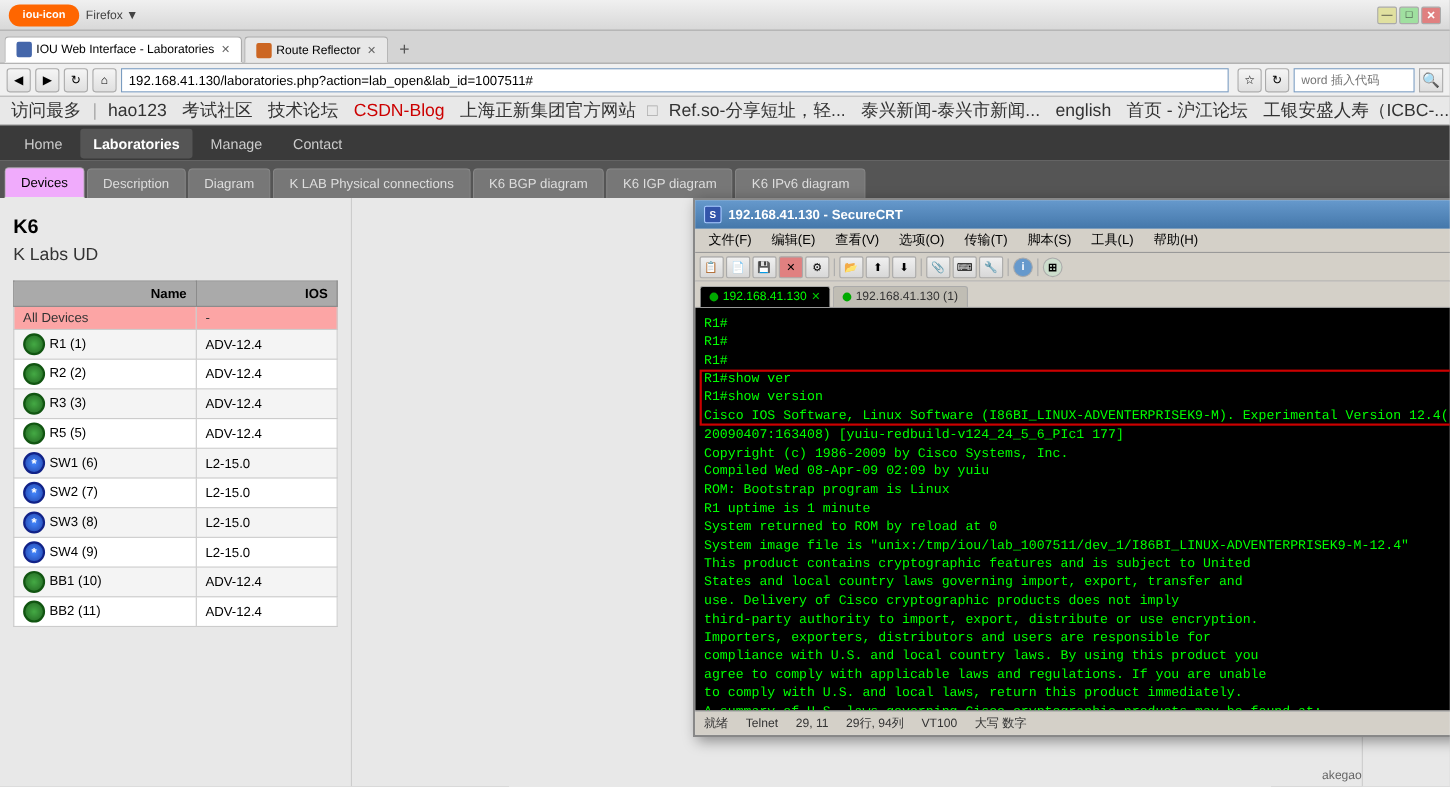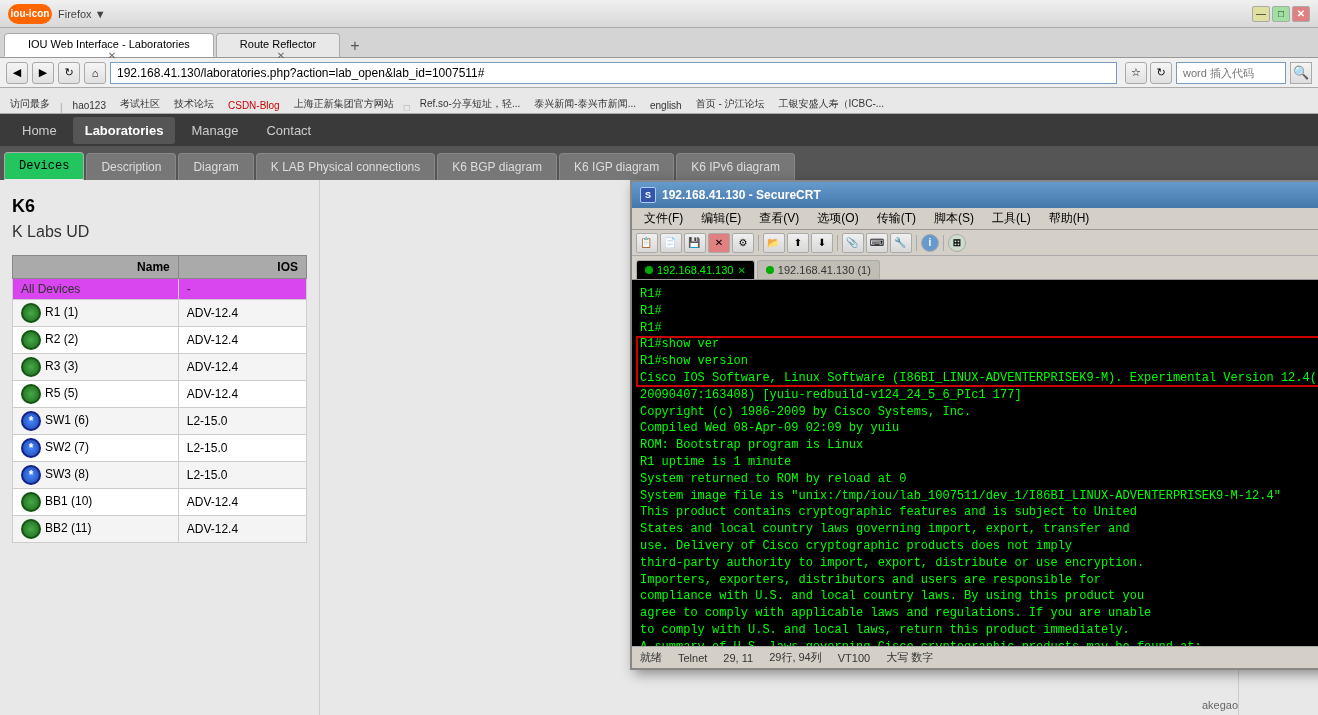--- a/index.html
+++ b/index.html
@@ -18,30 +18,29 @@
       background: #d4d4d4;
       height: 30px;
       display: flex;
       align-items: flex-end;
       padding: 0 4px;
       border-bottom: 1px solid #999;
     }
     .browser-tab {
       display: flex;
       align-items: center;
-      padding: 4px 23px;
+      padding: 4px 10px;
       background: #e8e8e8;
       border: 1px solid #aaa;
       border-bottom: none;
       border-radius: 4px 4px 0 0;
       font-size: 11px;
       height: 24px;
       margin-right: 2px;
       cursor: pointer;
-      flex-direction: column;
     }
     .browser-tab.active { background: #fff; border-bottom: 1px solid #fff; }
     .browser-tab .tab-icon { width: 14px; height: 14px; margin-right: 4px; background: #4444cc; border-radius: 2px; display: inline-block; }
     .browser-tab .tab-close { margin-left: 6px; color: #666; font-size: 10px; }
     .browser-tab-new { background: none; border: none; font-size: 16px; padding: 2px 8px; cursor: pointer; color: #555; }
     .nav-btn {
       width: 22px; height: 22px; border: 1px solid #aaa; background: linear-gradient(to bottom, #f5f5f5, #e0e0e0);
       border-radius: 3px; display: flex; align-items: center; justify-content: center; cursor: pointer; font-size: 11px;
     }
     .address-bar-row {
@@ -59,25 +58,25 @@
       border: 1px solid #7a9cc0;
       padding: 0 6px;
       font-size: 12px;
       background: #fff;
       outline: none;
     }
     .bookmarks-bar {
       background: #e8e8e8;
       height: 26px;
       display: flex;
-      align-items: flex-end;
+      align-items: center;
       padding: 0 6px;
       gap: 6px;
       border-bottom: 1px solid #aaa;
-      font-size: 10px;
+      font-size: 16px;
       overflow: hidden;
     }
     .bm-item { cursor: pointer; white-space: nowrap; color: #333; padding: 2px 4px; }
 
     
     .app-navbar {
       background: #3a3a3a;
       height: 32px;
       display: flex;
       align-items: center;
@@ -106,25 +105,24 @@
       background: #777;
       color: #ddd;
       cursor: pointer;
       font-size: 12px;
       border-radius: 4px 4px 0 0;
       margin-right: 2px;
       border: 1px solid #888;
       border-bottom: none;
     }
     .tab-item.active {
-      background: #22c55e;
+      background: #f0abfc;
       color: #000;
       border: 1px solid #aaa;
       border-bottom: 1px solid #e8e8e8;
-      font-family: Liberation Mono, monospace;
     }
 
     
     .main-content {
       background: #e8e8e8;
       display: flex;
       height: calc(715px - 28px - 30px - 30px - 26px - 32px - 34px);
       position: relative;
     }
 
@@ -148,21 +146,21 @@
       border: 1px solid #888;
       text-align: right;
     }
     .devices-table td {
       padding: 3px 8px;
       font-size: 12px;
       border: 1px solid #ccc;
       background: #fff;
     }
     .devices-table tr:nth-child(even) td { background: #f4f4f4; }
-    .devices-table .all-row td { background: #d946ef; color: #333; }
+    .devices-table .all-row td { background: #fca5a5; color: #333; }
     .device-icon { display: inline-block; width: 20px; height: 20px; border-radius: 50%; vertical-align: middle; margin-right: 4px; }
     .icon-router { background: radial-gradient(circle, #44aa44, #226622); border: 2px solid #115511; }
     .icon-switch { background: radial-gradient(circle, #4488ff, #2244aa); border: 2px solid #112288; position: relative; }
     .icon-switch::after { content: '*'; position: absolute; top: 50%; left: 50%; transform: translate(-50%, -50%); color: #fff; font-size: 12px; font-weight: bold; }
 
     
     .right-panel {
       width: 80px;
       background: #e8e8e8;
       border-left: 1px solid #ccc;
@@ -338,21 +336,21 @@
       right: 80px;
       font-size: 11px;
       color: #666;
     }
   </style>
 </head>
 <body>
 
 <div class="browser-titlebar">
   <div style="display:flex; align-items:center; gap:6px;">
-    <div style="width:44px; height:20px; background:#ff6600; border-radius:10px; display:flex; align-items:center; justify-content:center;">
+    <div style="width:64px; height:20px; background:#ff6600; border-radius:10px; display:flex; align-items:center; justify-content:center;">
       <span style="color:#fff; font-size:10px; font-weight:bold;">iou-icon</span>
     </div>
     <span style="font-size:11px; color:#444;">Firefox ▼</span>
   </div>
   <div style="flex:1; display:flex; align-items:flex-end; margin-left:10px;">
     
   </div>
   <div style="display:flex; gap:2px; margin-left:auto;">
     <div class="scrt-win-btn minimize">—</div>
     <div class="scrt-win-btn maximize">□</div>
@@ -458,20 +456,24 @@
         <tr>
           <td><span class="device-icon icon-switch"></span><span>SW1 (6)</span></td>
           <td>L2-15.0</td>
         </tr>
         <tr>
           <td><span class="device-icon icon-switch"></span><span>SW2 (7)</span></td>
           <td>L2-15.0</td>
         </tr>
         <tr>
           <td><span class="device-icon icon-switch"></span><span>SW3 (8)</span></td>
+          <td>L2-15.0</td>
+        </tr>
+        <tr>
+          <td><span class="device-icon icon-switch"></span><span>SW4 (9)</span></td>
           <td>L2-15.0</td>
         </tr>
         <tr>
           <td><span class="device-icon icon-router"></span><span>BB1 (10)</span></td>
           <td>ADV-12.4</td>
         </tr>
         <tr>
           <td><span class="device-icon icon-router"></span><span>BB2 (11)</span></td>
           <td>ADV-12.4</td>
         </tr>

